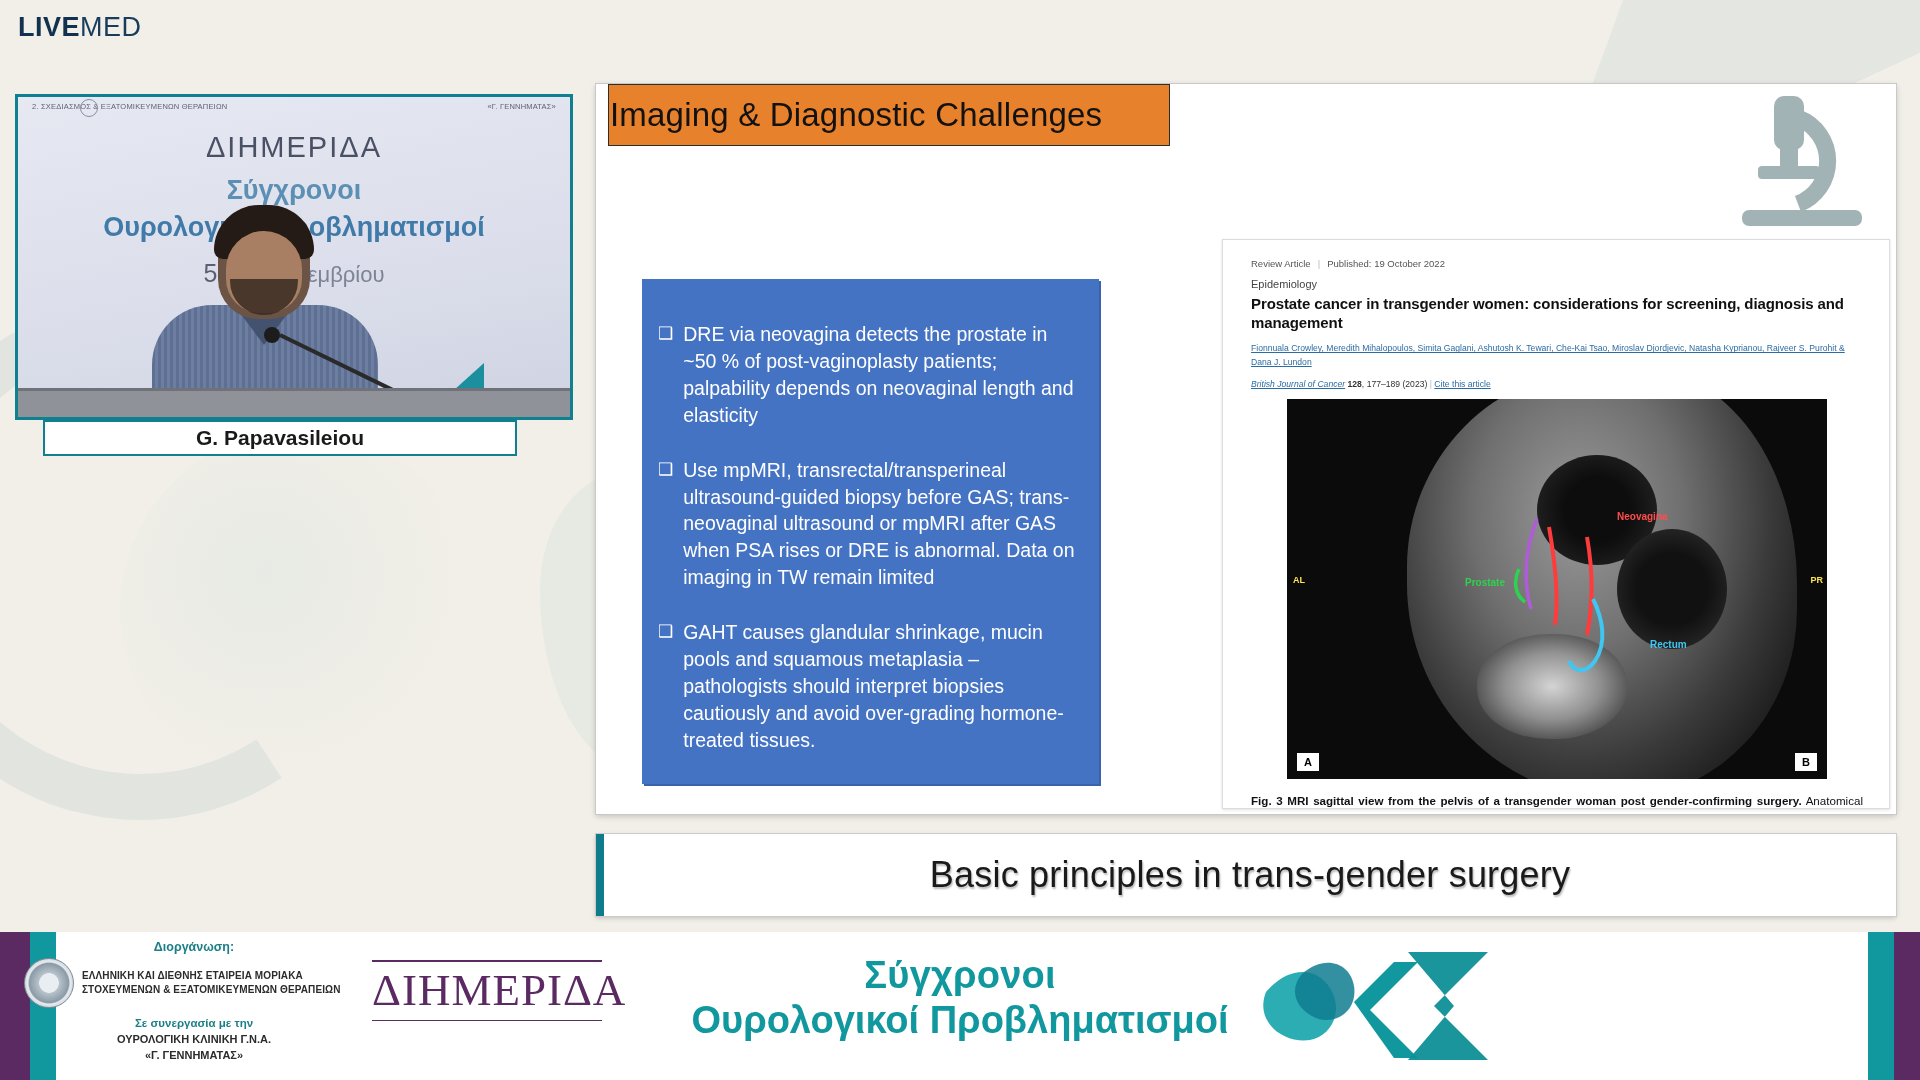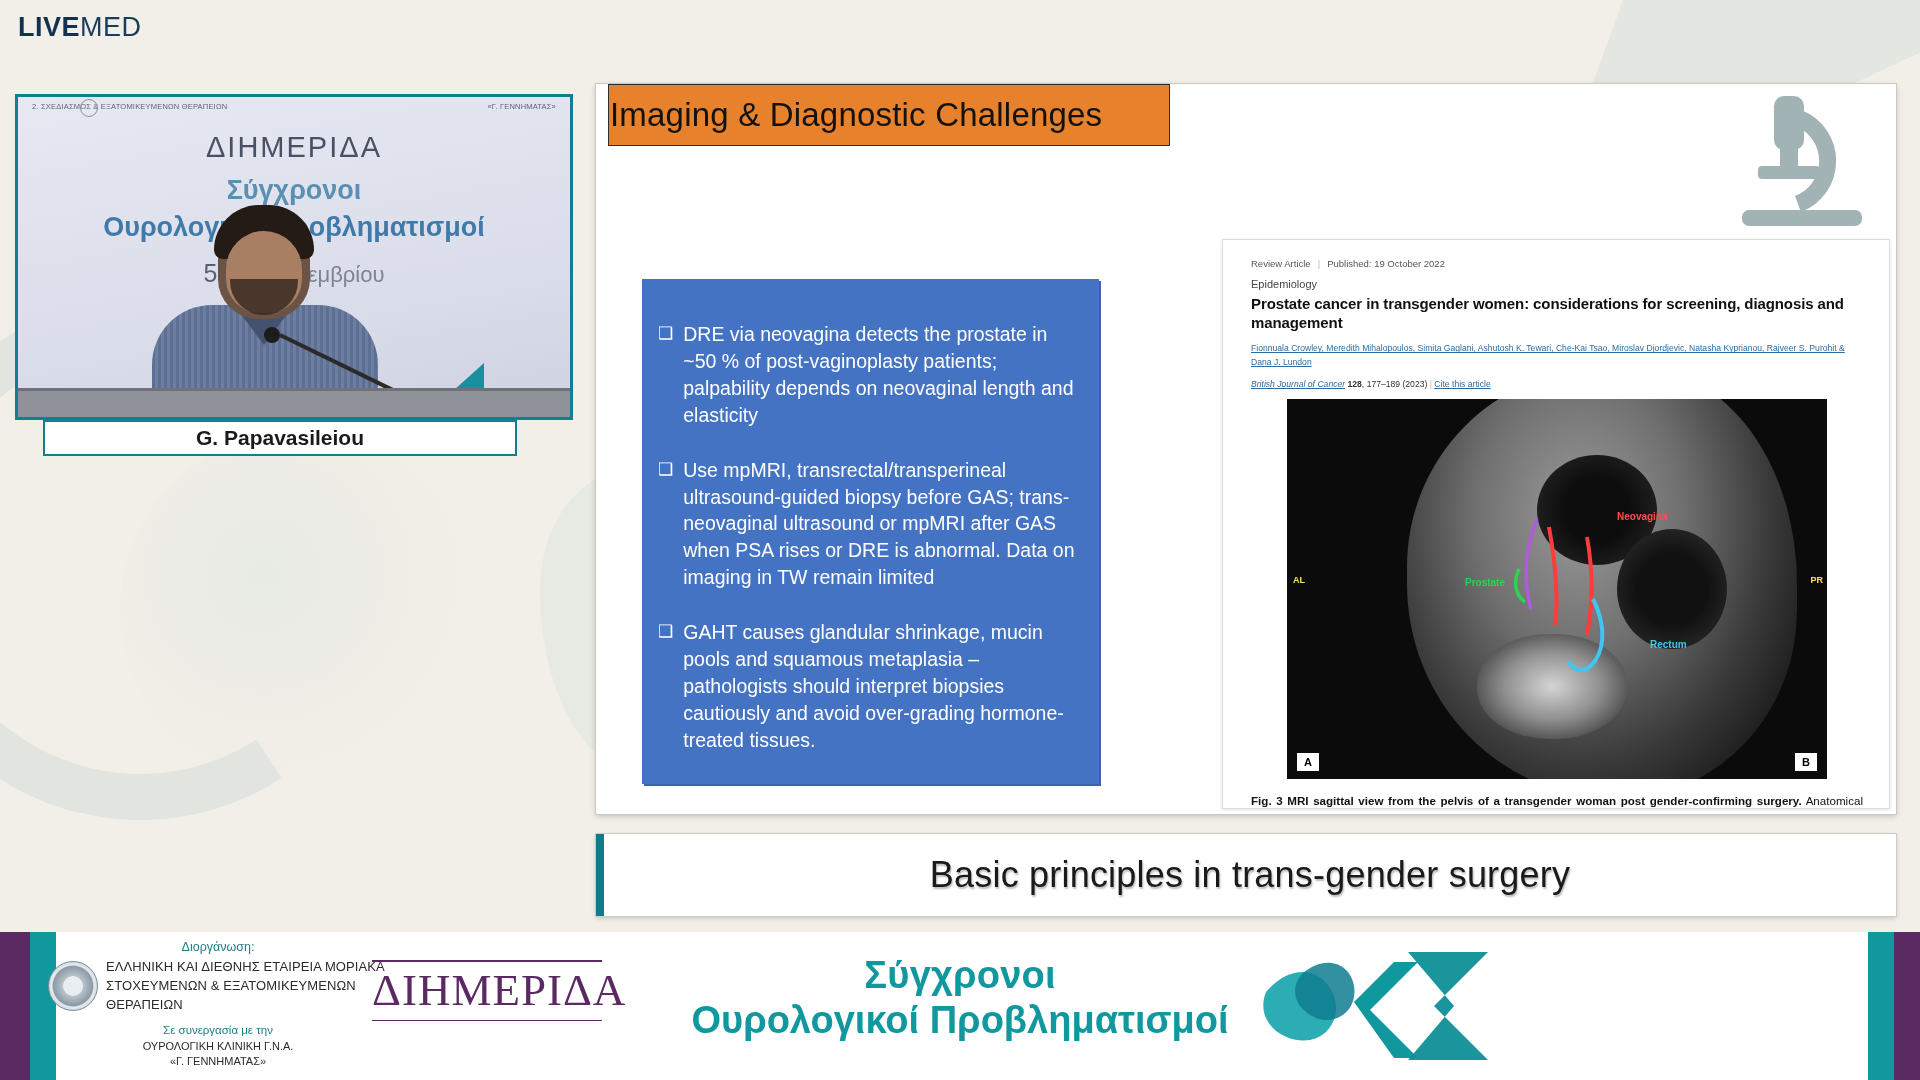--- a/index.html
+++ b/index.html
@@ -272,31 +272,31 @@
   .footer {
     position: absolute; left: 0; bottom: 0; width: 1920px; height: 148px;
     background: #ffffff;
   }
   .f-purple-l { position: absolute; left: 0; top: 0; width: 30px; height: 148px; background: #5b2a63; }
   .f-teal-l   { position: absolute; left: 30px; top: 0; width: 26px; height: 148px; background: #11989e; }
   .f-purple-r { position: absolute; right: 0; top: 0; width: 26px; height: 148px; background: #5b2a63; }
   .f-teal-r   { position: absolute; right: 26px; top: 0; width: 26px; height: 148px; background: #11989e; }
 
   .f-org {
-    position: absolute; left: 48px; top: 8px; width: 340px;
-    text-align: center; color: #2b2b2b;
+    position: absolute; left: 24px; top: 8px; width: 340px;
+    text-align: center; color: #2b2b2b; font-weight: bold;
   }
   .f-org .dio { font-size: 12.5px; color: #1b7f87; margin-bottom: 4px; }
   .f-org .rowa { display: flex; align-items: center; gap: 8px; }
   .f-org .seal {
     flex: none; width: 50px; height: 50px; border-radius: 50%;
     background: radial-gradient(circle at 50% 50%,#e9eef2 0 28%,#b8c3cb 30%,#8a9aa6 58%,#e6ebee 62%,#9aa8b2 100%);
     border: 1.5px solid #7d8c96;
   }
-  .f-org .orgname { font-size: 13px; line-height: 1.45; text-align: left; letter-spacing: .1px; }
+  .f-org .orgname { font-size: 10px; line-height: 1.45; text-align: left; letter-spacing: .1px; }
   .f-org .coop { font-size: 11.5px; color: #1b7f87; margin: 9px 0 3px; }
   .f-org .clinic { font-size: 11px; line-height: 1.45; }
 
   .f-dim {
     position: absolute; left: 372px; top: 28px; width: 230px; text-align: center;
   }
   .f-dim .rule { height: 1.5px; background: #5b2a63; }
   .f-dim .word {
     font-size: 45px; color: #5b2a63; letter-spacing: 1px;
     padding: 2px 0 4px; font-family: "Liberation Serif", serif;

